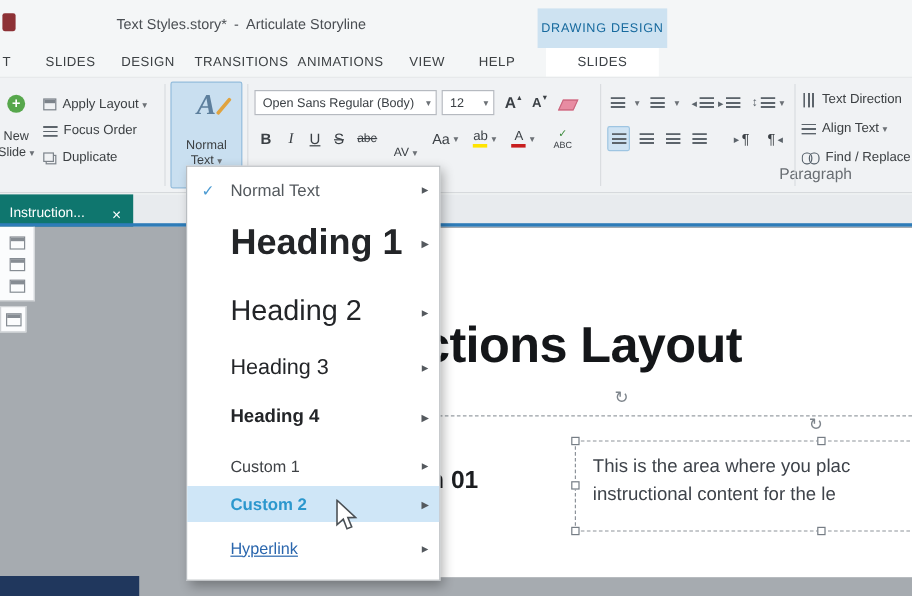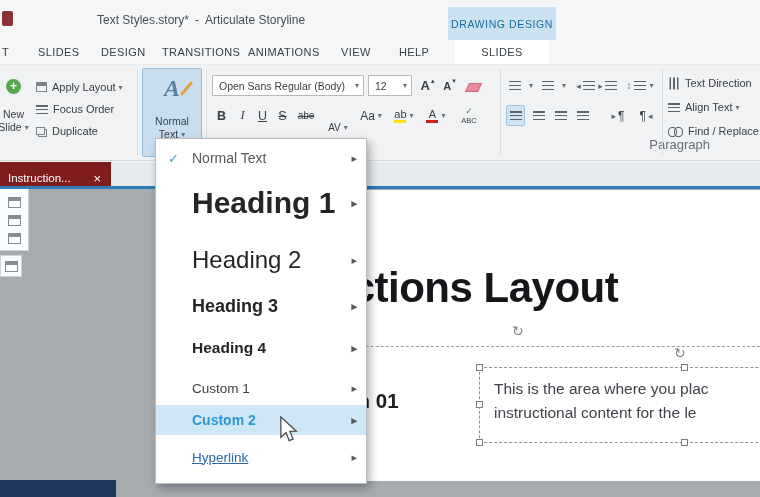--- a/index.html
+++ b/index.html
@@ -49,21 +49,21 @@
   .caret{font-size:7px;color:#3b4045;margin-left:1px;align-self:flex-start;margin-top:2px}
   .tri{font-size:9px;color:#5c646b;margin-right:2px}
   .binoc{position:relative;width:15px;height:9px;margin-right:5px}
   .binoc::before,.binoc::after{content:"";position:absolute;top:0;width:7px;height:8px;border:1.5px solid #55606a;border-radius:45%}
   .binoc::before{left:0}.binoc::after{right:0}
   .grouplabel{position:absolute;left:580px;top:72px;width:130px;text-align:right;font-size:13px;color:#696e73}
   .updown{font-size:10px;color:#5c646b;margin-right:3px}
 
   
   .docbar{position:absolute;left:0;top:162px;width:760px;height:24px;background:#e8ebee}
-  .doctab{position:absolute;left:0;top:0;width:111px;height:24px;background:#7f1d1d;color:#fff;display:flex;align-items:center;font-size:11.5px;padding:16px 8px}
+  .doctab{position:absolute;left:0;top:0;width:111px;height:24px;background:#0f766e;color:#fff;display:flex;align-items:center;font-size:11.5px;padding:16px 8px}
   .tabclose{margin-left:auto;font-size:13px;line-height:13px;color:#fff;padding:0 2px}
   .blueline{position:absolute;left:0;top:186px;width:760px;height:3px;background:#2e7cb8}
 
   
   .canvas{position:absolute;left:0;top:189px;width:760px;height:308px;background:#a6abb0}
   .leftstrip{position:absolute;left:0;top:189px;width:29px;height:62px;background:#fbfcfd;border-right:1px solid #d0d3d6;border-bottom:1px solid #d0d3d6}
   .mini-ic{position:absolute;left:8px;width:13px;height:11px;border:1px solid #868c93;background:linear-gradient(#868c93 0 0) top/100% 3px no-repeat}
   .leftbox{position:absolute;left:0;top:255px;width:22px;height:22px;background:#fbfcfd;border:1px solid #d0d3d6}
   .slide{position:absolute;left:160px;top:190px;width:600px;height:291px;background:#fff}
   .slide-title{position:absolute;left:238px;top:264px;font-size:42px;font-weight:bold;color:#141619;letter-spacing:-.5px;white-space:nowrap}
@@ -77,21 +77,21 @@
 
   
   .menu{position:absolute;left:155px;top:138px;width:212px;background:#fff;border:1px solid #b9bdc1;
     box-shadow:3px 4px 9px rgba(0,0,0,.3);padding:4px 0;z-index:40}
   .mi{position:relative;display:flex;align-items:center;padding:0 26px 0 36px;white-space:nowrap}
   .mi .arr{position:absolute;right:9px;color:#54595e;font-size:11px}
   .mi .check{position:absolute;left:12px;font-size:13px;color:#4a9ad2}
   .mi.nt{height:30px;font-size:14px;color:#54595e}
   .mi.h1{height:60px;font-size:30px;font-weight:bold;color:#232528}
   .mi.h2{height:54px;font-size:24px;font-weight:normal;color:#232528}
-  .mi.h3{height:38px;font-size:18px;font-weight:bold;color:#232528}
+  .mi.h3{height:38px;font-size:18px;font-weight:normal;color:#232528}
   .mi.h4{height:46px;font-size:15.5px;font-weight:bold;color:#232528}
   .mi.c1{height:34px;font-size:13.5px;color:#3f4246}
   .mi.c2{height:30px;font-size:14px;font-weight:bold;color:#2b97cd;background:#cfe6f7}
   .mi.hl{height:44px;font-size:13.5px;color:#2a66ad}
   .mi.hl .lbl{text-decoration:underline}
   .cursor{position:absolute;left:279px;top:416px;z-index:99}
 </style>
 </head>
 <body>
 

